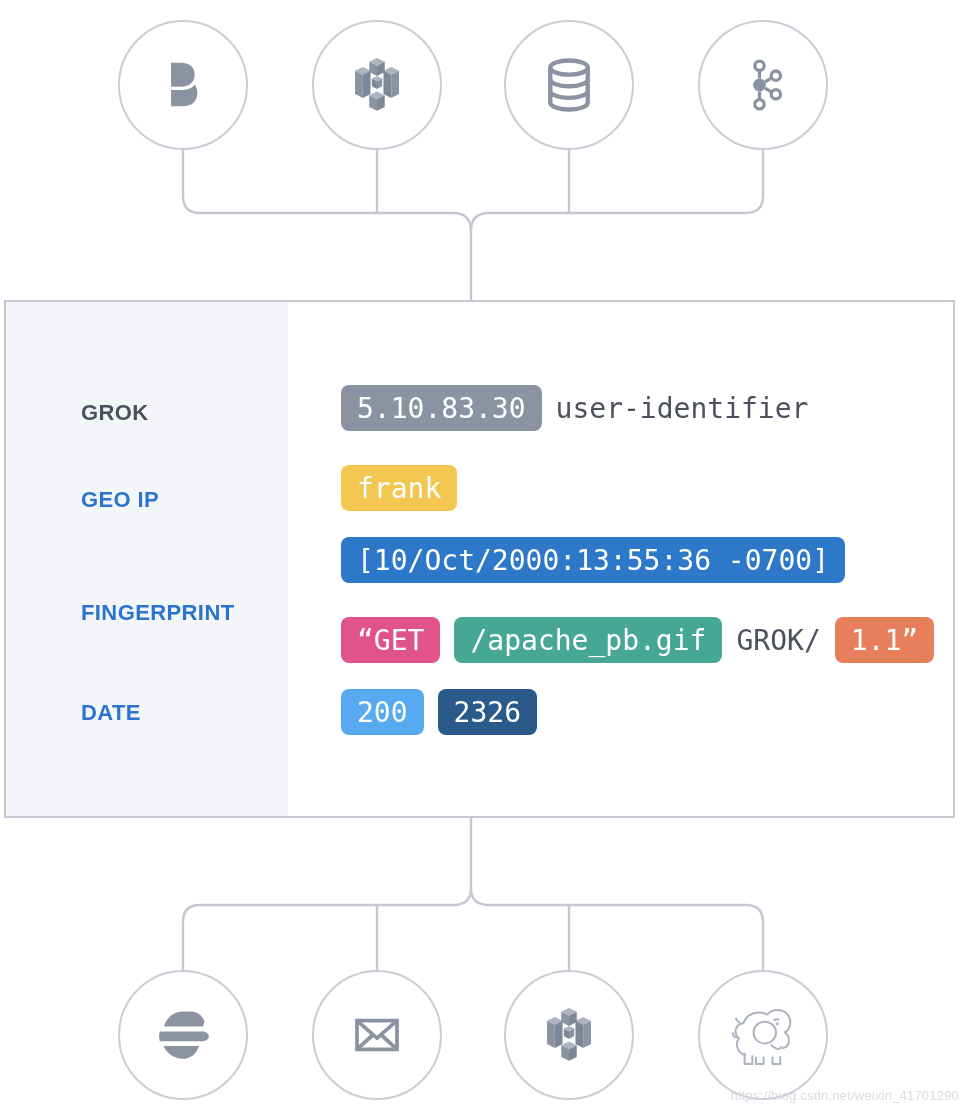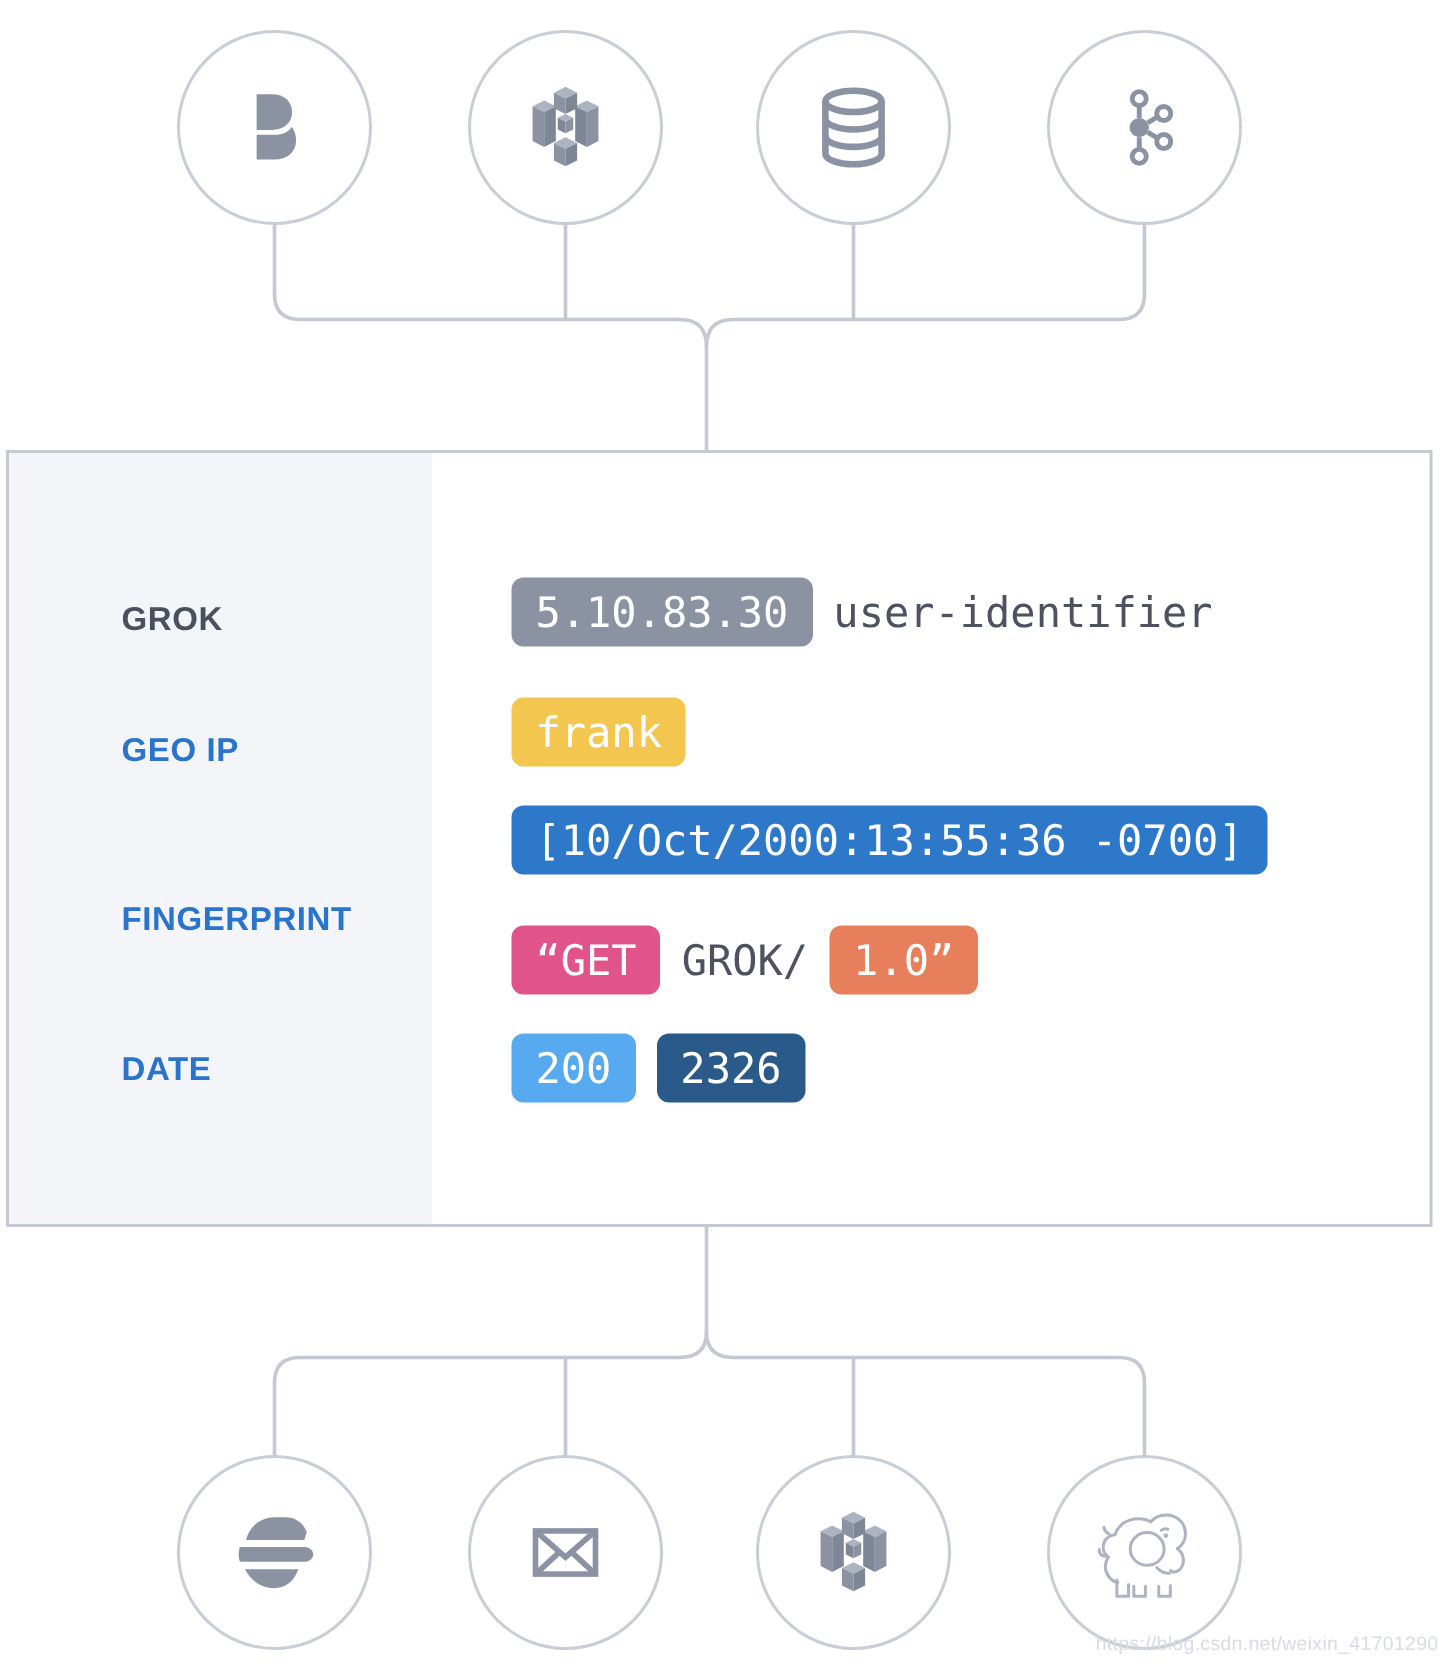--- a/index.html
+++ b/index.html
@@ -124,22 +124,23 @@
     <span class="mono-text">user-identifier</span>
   </div>
   <div class="row" style="top:163px">
     <span class="badge" style="background:var(--badge-yellow)">frank</span>
   </div>
   <div class="row" style="top:235px">
     <span class="badge" style="background:var(--badge-blue)">[10/Oct/2000:13:55:36 -0700]</span>
   </div>
   <div class="row" style="top:315px">
     <span class="badge" style="background:var(--badge-pink)">“GET</span>
+    <span class="badge" style="background:var(--badge-teal)">/apache_pb.gif</span>
     <span class="mono-text">GROK/</span>
-    <span class="badge" style="background:var(--badge-orange)">1.0”</span>
+    <span class="badge" style="background:var(--badge-orange)">1.1”</span>
   </div>
   <div class="row" style="top:387px">
     <span class="badge" style="background:var(--badge-lightblue)">200</span>
     <span class="badge" style="background:var(--badge-navy)">2326</span>
   </div>
 </div>
 
 <div class="node" style="left:118px;top:970px">
   <svg width="62" height="62" viewBox="0 0 48 48">
     <g fill="var(--icon-fill)">

